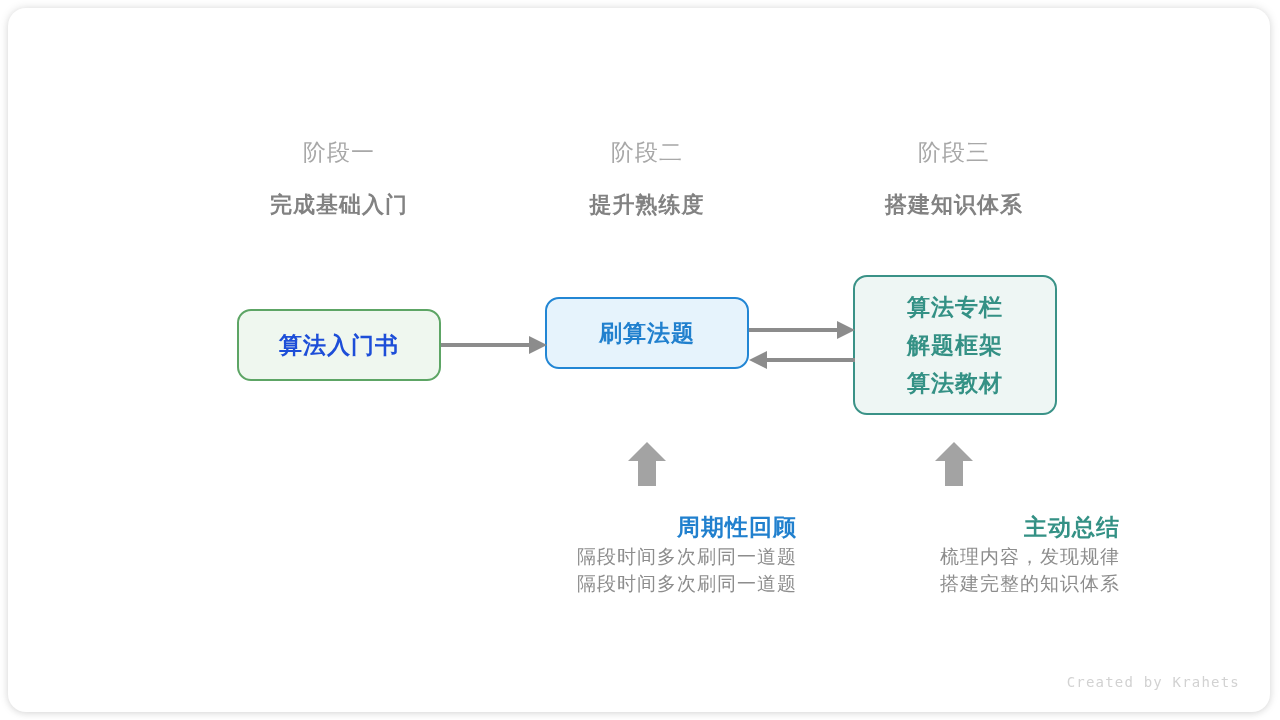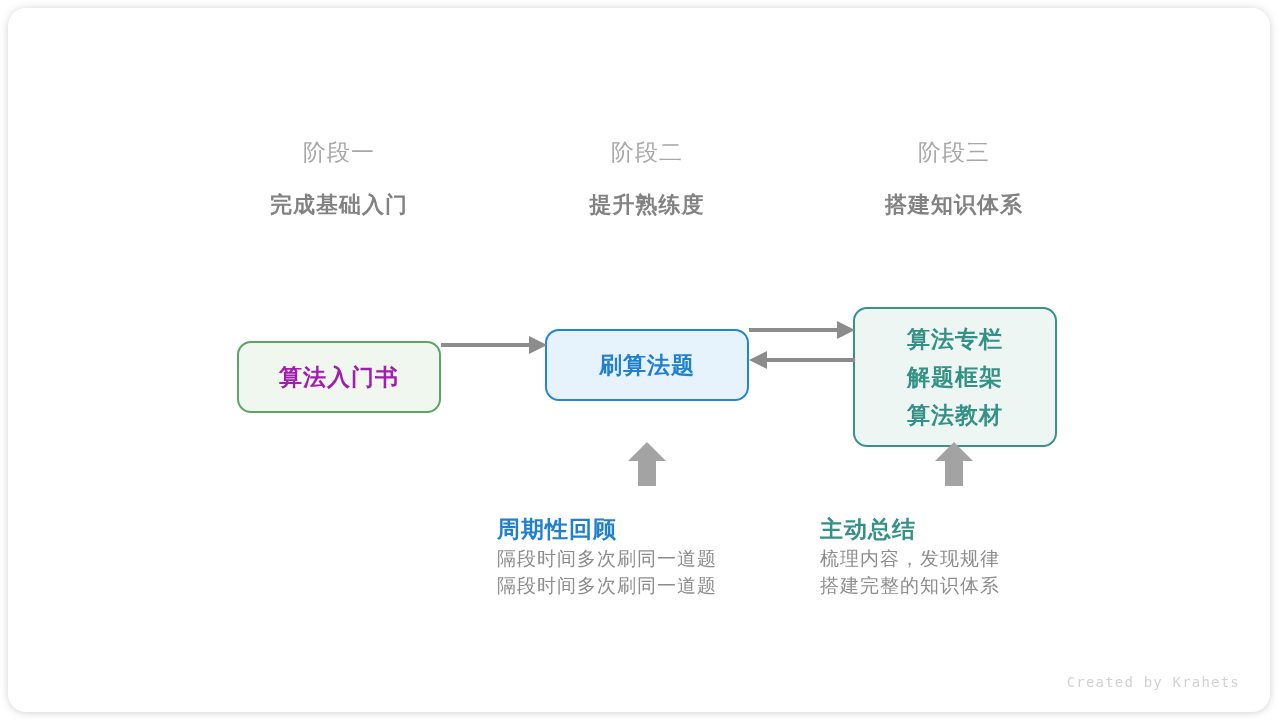--- a/index.html
+++ b/index.html
@@ -64,30 +64,29 @@
     box-sizing: border-box;
     border-radius: 14px;
     border-width: 2px;
     border-style: solid;
     display: flex;
     flex-direction: column;
     align-items: center;
     justify-content: center;
     font-weight: bold;
     letter-spacing: 1px;
-    margin-top: 32px;
   }
   #node-book {
     left: 229px;
     top: 301px;
     width: 204px;
     height: 72px;
     background: #eff7ef;
     border-color: #5da565;
-    color: #a21caf;
+    color: #1d4ed8;
     font-size: 23px;
   }
   #node-practice {
     left: 537px;
     top: 289px;
     width: 204px;
     height: 72px;
     background: #e6f3fc;
     border-color: #2286d4;
     color: #2180ce;
@@ -121,21 +120,22 @@
     width: 38px;
     height: 44px;
   }
   #up-arrow-review { left: 620px; top: 434px; }
   #up-arrow-summary { left: 927px; top: 434px; }
 
   
   .annotation {
     position: absolute;
     width: 300px;
-    text-align: left;
+    text-align: right;
+    font-family: Liberation Mono, monospace;
   }
   #annotation-review { left: 489px; top: 505px; }
   #annotation-summary { left: 812px; top: 505px; }
 
   .annotation-title {
     font-size: 23px;
     font-weight: bold;
     letter-spacing: 1px;
     line-height: 32px;
     white-space: nowrap;

